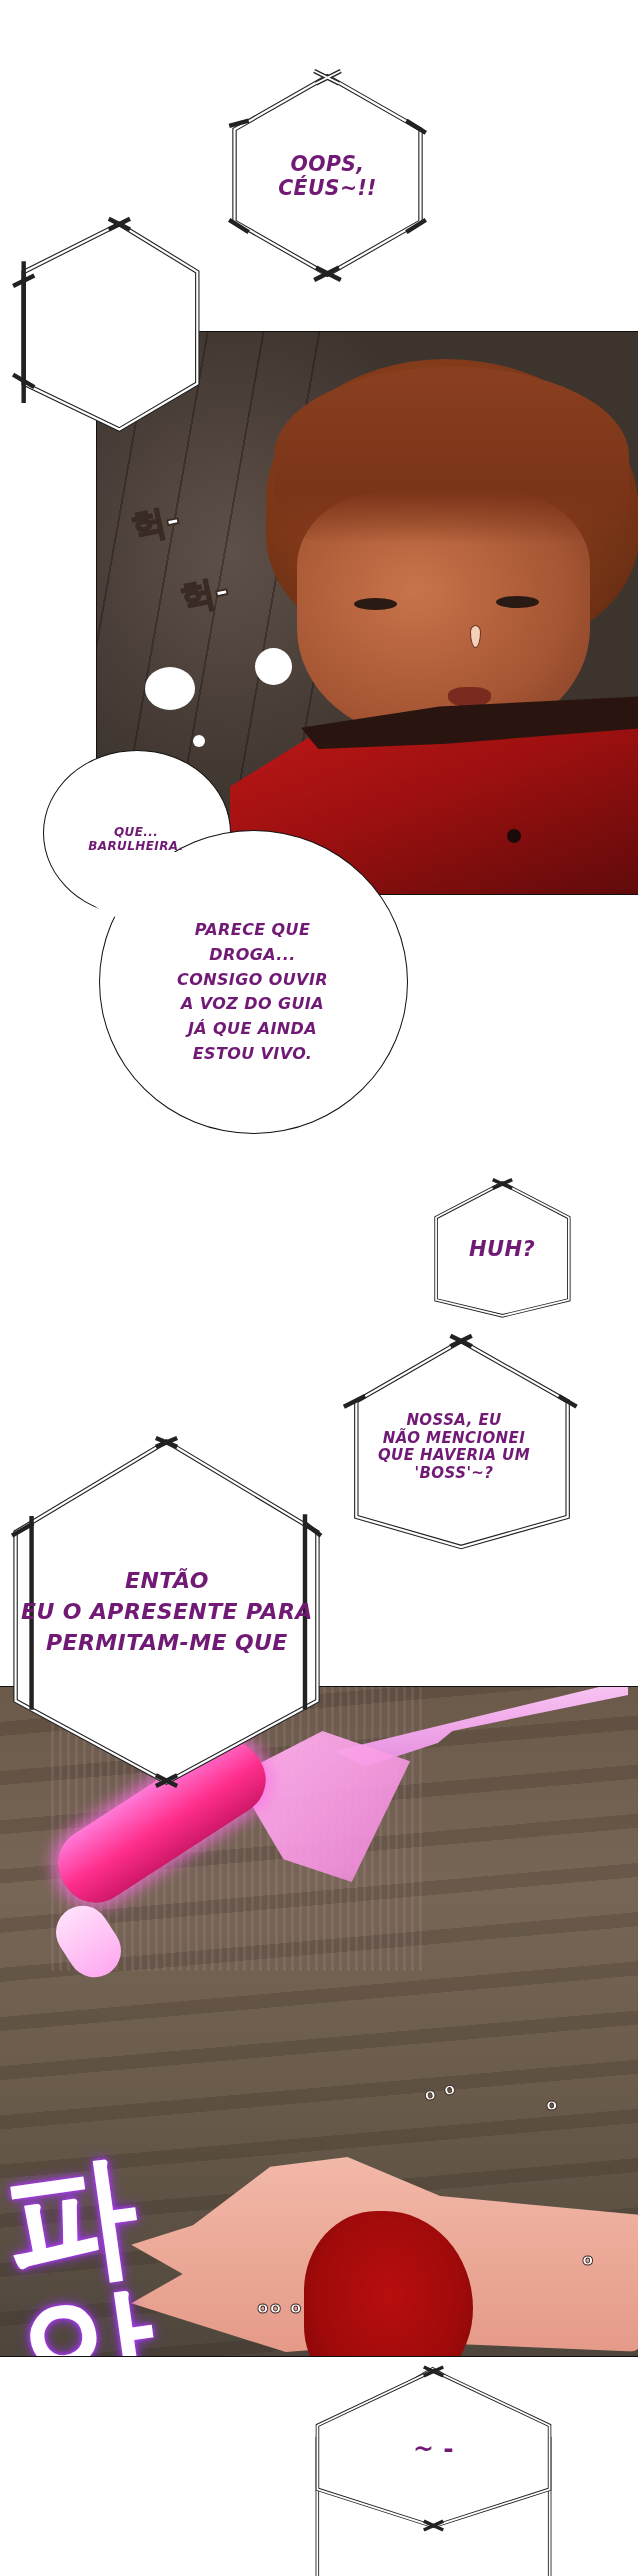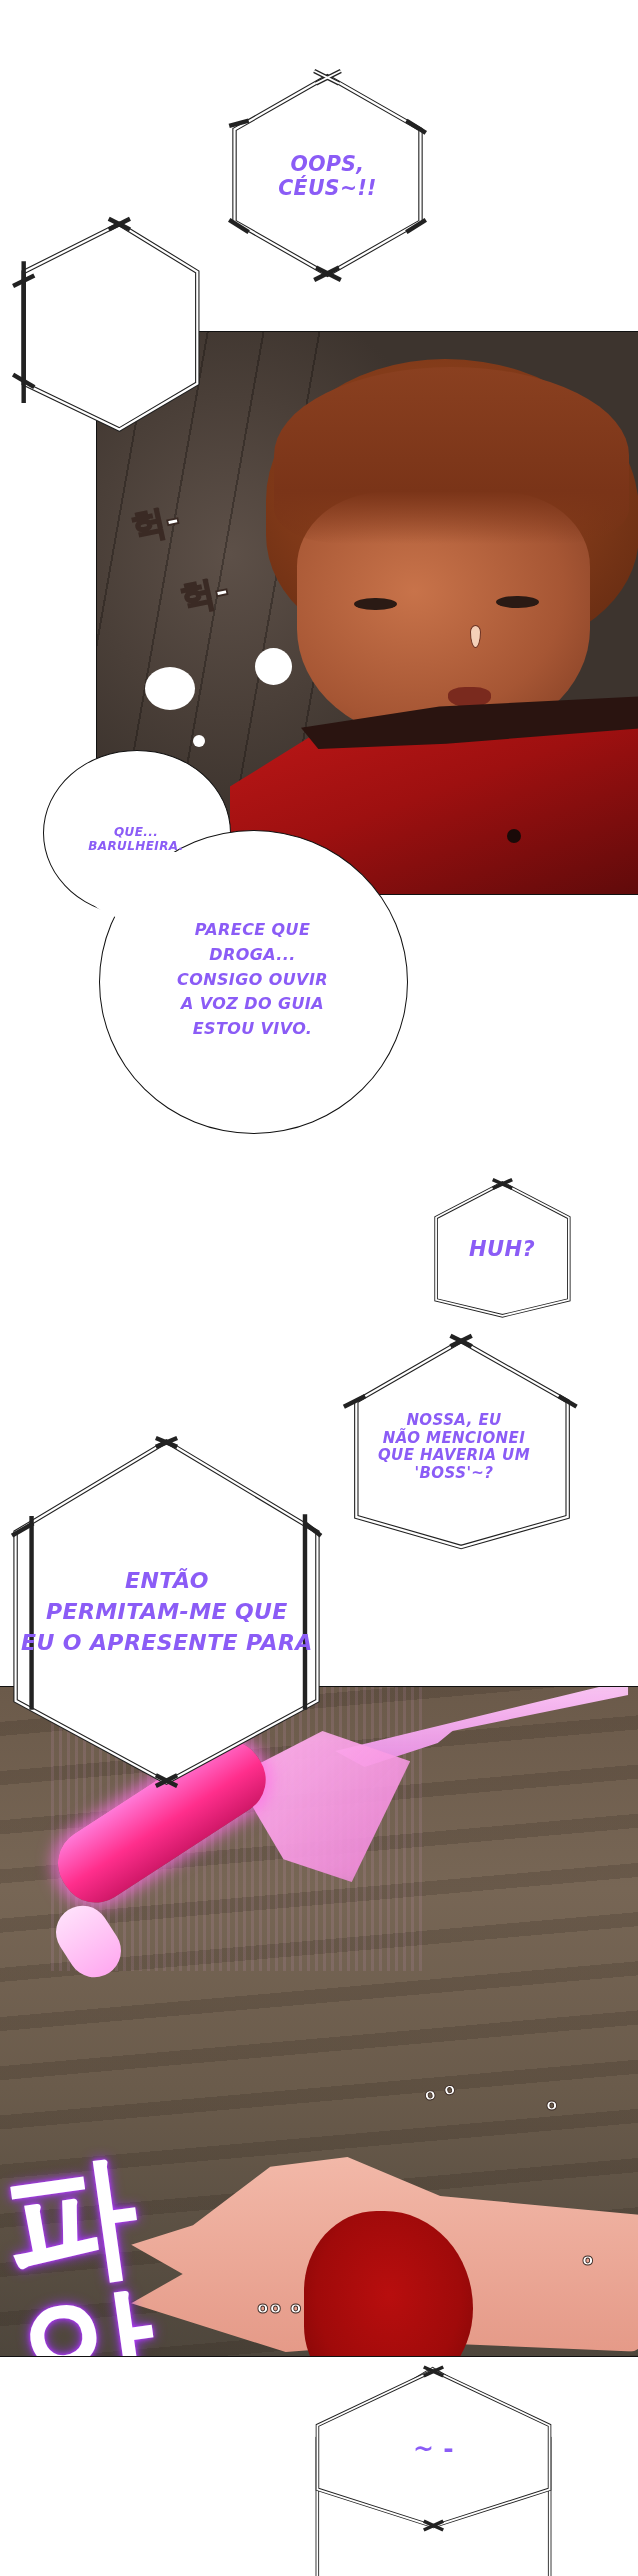--- a/index.html
+++ b/index.html
@@ -3,21 +3,21 @@
 <meta charset="utf-8">
 <style>
   html, body { margin:0; padding:0; background:#ffffff; }
   body { width:639px; height:2576px; position:relative; overflow:hidden;
          font-family:"Liberation Sans", sans-serif; }
   .abs { position:absolute; }
   .hex { position:absolute; }
   .hex svg { position:absolute; left:0; top:0; width:100%; height:100%; overflow:visible; }
   .bubble-text {
     position:absolute; left:0; right:0; top:50%; transform:translateY(-50%);
-    text-align:center; color:#8b5cf6; font-family:"DejaVu Sans", sans-serif;
+    text-align:center; color:#701a75; font-family:"DejaVu Sans", sans-serif;
     font-weight:bold; font-style:italic; text-transform:uppercase;
     line-height:1.18; letter-spacing:0.4px;
   }
   .bubble-text span { display:block; }
   .panel { position:absolute; overflow:hidden; border:1.8px solid #111; box-sizing:border-box; }
   
   #panel1 { left:96px; top:331px; width:545px; height:564px; border-right:none;
     background: radial-gradient(ellipse 231px 266px at 133px 222px, #5d5048 0%, #4a3f38 60%, #3d342e 100%); }
   .p1-head { left:169px; top:27px; width:373px; height:293px; border-radius:48% 52% 40% 40%;
     background: radial-gradient(ellipse at 45% 40%, #9a4a22 0%, #7e3818 55%, #5e2810 100%); }
@@ -136,20 +136,21 @@
 <div class="abs" style="left:89px; top:852px; width:177px; height:71px; background:#fff; border-radius:40%;"></div>
 <div class="bubble-text" style="left:43px; right:auto; width:186px; top:825px; transform:none; font-size:12px;">
   <span>QUE...</span>
   <span>BARULHEIRA.</span>
 </div>
 <div class="bubble-text" style="left:99px; right:auto; width:307px; top:918px; transform:none; font-size:16px; line-height:1.55;">
   <span>PARECE QUE</span>
   <span>DROGA...</span>
   <span>CONSIGO OUVIR</span>
   <span>A VOZ DO GUIA</span>
+  <span>JÁ QUE AINDA</span>
   <span>ESTOU VIVO.</span>
 </div>
 
 <div class="hex" style="left:429px; top:1176px; width:146px; height:146px;">
   <svg viewBox="0 0 165 165">
     <polygon points="83,8 158,47 158,140 83,158 8,140 8,47" fill="#fff" stroke="#222" stroke-width="4"></polygon>
     <polygon points="83,8 158,47 158,140 83,158 8,140 8,47" fill="none" stroke="#fff" stroke-width="2"></polygon>
     <g stroke="#222" stroke-width="4">
         <line x1="72" y1="4" x2="94" y2="14"></line>
         <line x1="94" y1="4" x2="72" y2="14"></line>
@@ -207,22 +208,22 @@
       <line x1="0" y1="110" x2="24" y2="96"></line>
         <line x1="22" y1="88" x2="22" y2="306"></line>
       <line x1="330" y1="96" x2="348" y2="110"></line>
         <line x1="330" y1="86" x2="330" y2="306"></line>
       <line x1="162" y1="392" x2="186" y2="380"></line>
         <line x1="186" y1="392" x2="162" y2="380"></line>
       </g>
   </svg>
   <div class="bubble-text" style="font-size:22px; line-height:1.4;">
     <span>ENTÃO</span>
+    <span>EU O APRESENTE PARA</span>
     <span>PERMITAM-ME QUE</span>
-    <span>EU O APRESENTE PARA</span>
   </div>
 </div>
 
 <div class="hex" style="left:312px; top:2367px; width:243px; height:165px;">
   <svg viewBox="0 0 274 186">
     <polygon points="136,2 268,80 268,186 136,186 6,186 6,80" fill="#fff" stroke="none"></polygon>
     <polygon points="136,2 268,80 268,266 136,340 6,266 6,80" fill="none" stroke="#222" stroke-width="4"></polygon>
     <polygon points="136,2 268,80 268,266 136,340 6,266 6,80" fill="none" stroke="#fff" stroke-width="2"></polygon>
   </svg>
 </div>

